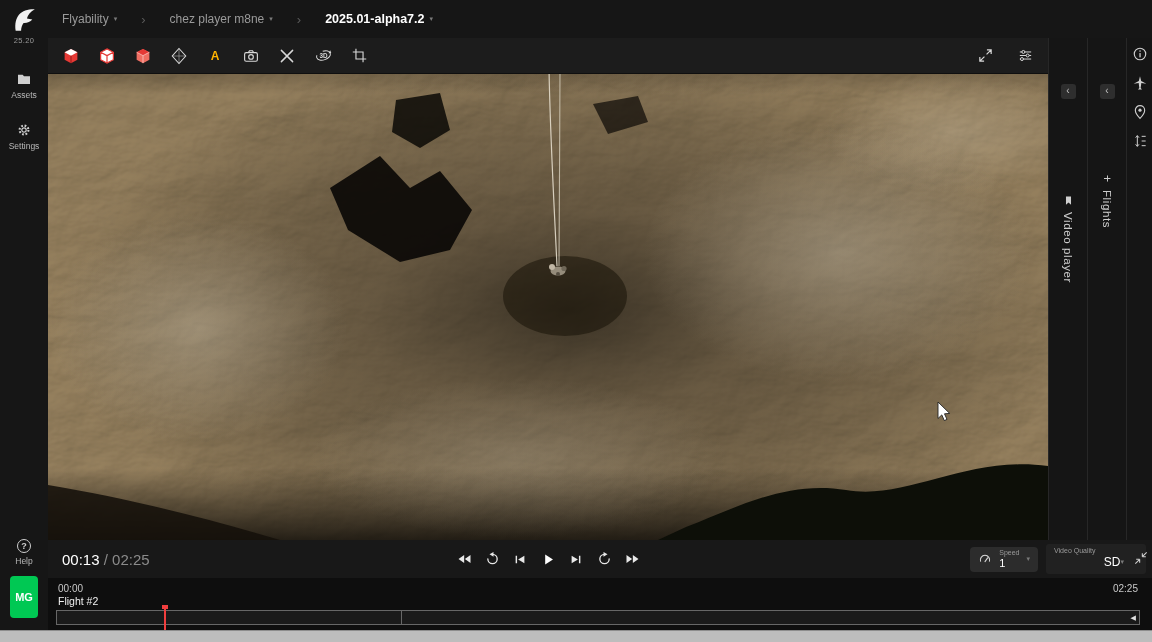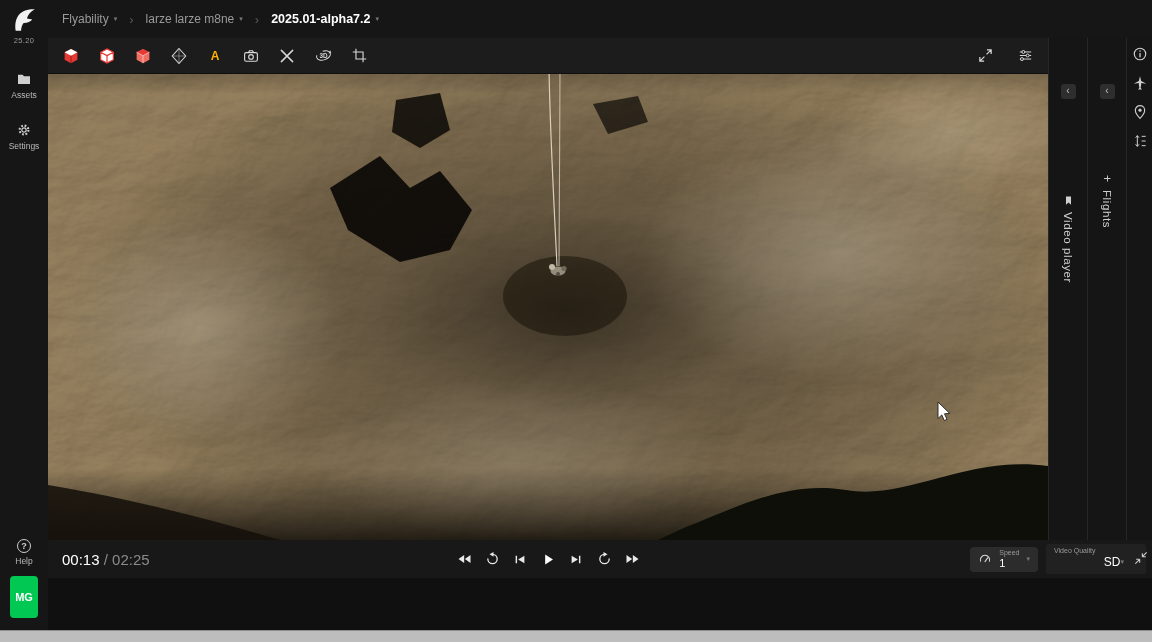--- a/index.html
+++ b/index.html
@@ -17,21 +17,21 @@
   .side-spacer { flex:1; }
   .help-item { margin-bottom:10px; display:flex; flex-direction:column; align-items:center; gap:3px; }
   .qmark { width:14px; height:14px; border:1.4px solid #cfcfcf; border-radius:50%; color:#cfcfcf;
            font-size:9px; display:flex; align-items:center; justify-content:center; font-weight:bold; }
   .avatar { width:28px; height:42px; background:#00c853; border-radius:4px; color:#fff; font-size:11px;
             font-weight:bold; display:flex; align-items:center; justify-content:center; margin-bottom:24px; cursor:pointer; }
 
   
   .header { position:absolute; left:48px; top:0; width:1104px; height:38px; background:#161616;
             display:flex; align-items:center; padding:0 14px; z-index:4; }
-  .breadcrumb { display:flex; align-items:center; gap:12px; font-size:12px; }
+  .breadcrumb { display:flex; align-items:center; gap:24px; font-size:12px; }
   .bc-item { display:flex; align-items:center; gap:5px; cursor:pointer; }
   .bc-label { color:#9a9a9a; }
   .bc-label.active { color:#ffffff; font-weight:bold; font-size:12.5px; }
   .caret { font-size:7px; color:#7a7a7a; }
   .bc-sep { color:#5a5a5a; font-size:13px; }
 
   
   .viewport { position:absolute; left:48px; top:38px; width:1000px; height:502px; background:#4a4338; overflow:hidden; }
   .cave-svg { position:absolute; left:0; top:0; width:100%; height:100%; display:block; }
 
@@ -237,21 +237,21 @@
   </div>
 
   <div class="header">
     <div class="breadcrumb">
       <span class="bc-item">
         <span class="bc-label">Flyability</span>
         <span class="caret">▾</span>
       </span>
       <span class="bc-sep">›</span>
       <span class="bc-item">
-        <span class="bc-label">larze larze m8ne</span>
+        <span class="bc-label">chez player m8ne</span>
         <span class="caret">▾</span>
       </span>
       <span class="bc-sep">›</span>
       <span class="bc-item">
         <span class="bc-label active">2025.01-alpha7.2</span>
         <span class="caret">▾</span>
       </span>
     </div>
   </div>
 
@@ -396,16 +396,26 @@
 
     <span class="quality-box">
       <span class="mini-label">Video Quality</span>
       <span class="quality-row">
         <span class="mini-value">SD</span>
         <span class="caret" style="margin-right:14px;">▾</span>
       </span>
     </span>
   </div>
 
+  <div class="timeline">
+    <span class="tl-start">00:00</span>
+    <span class="tl-end">02:25</span>
+    <span class="tl-flight">Flight #2</span>
+    <div class="tl-track">
+      <span class="tl-divider" style="left: 31.8%;"></span>
+      <span class="tl-endmark">◀</span>
+      <span class="tl-playhead" style="left: 9.9%;"></span>
+    </div>
+  </div>
 
   <div class="hscroll"></div>
 
 </div>
 
 </body></html>

